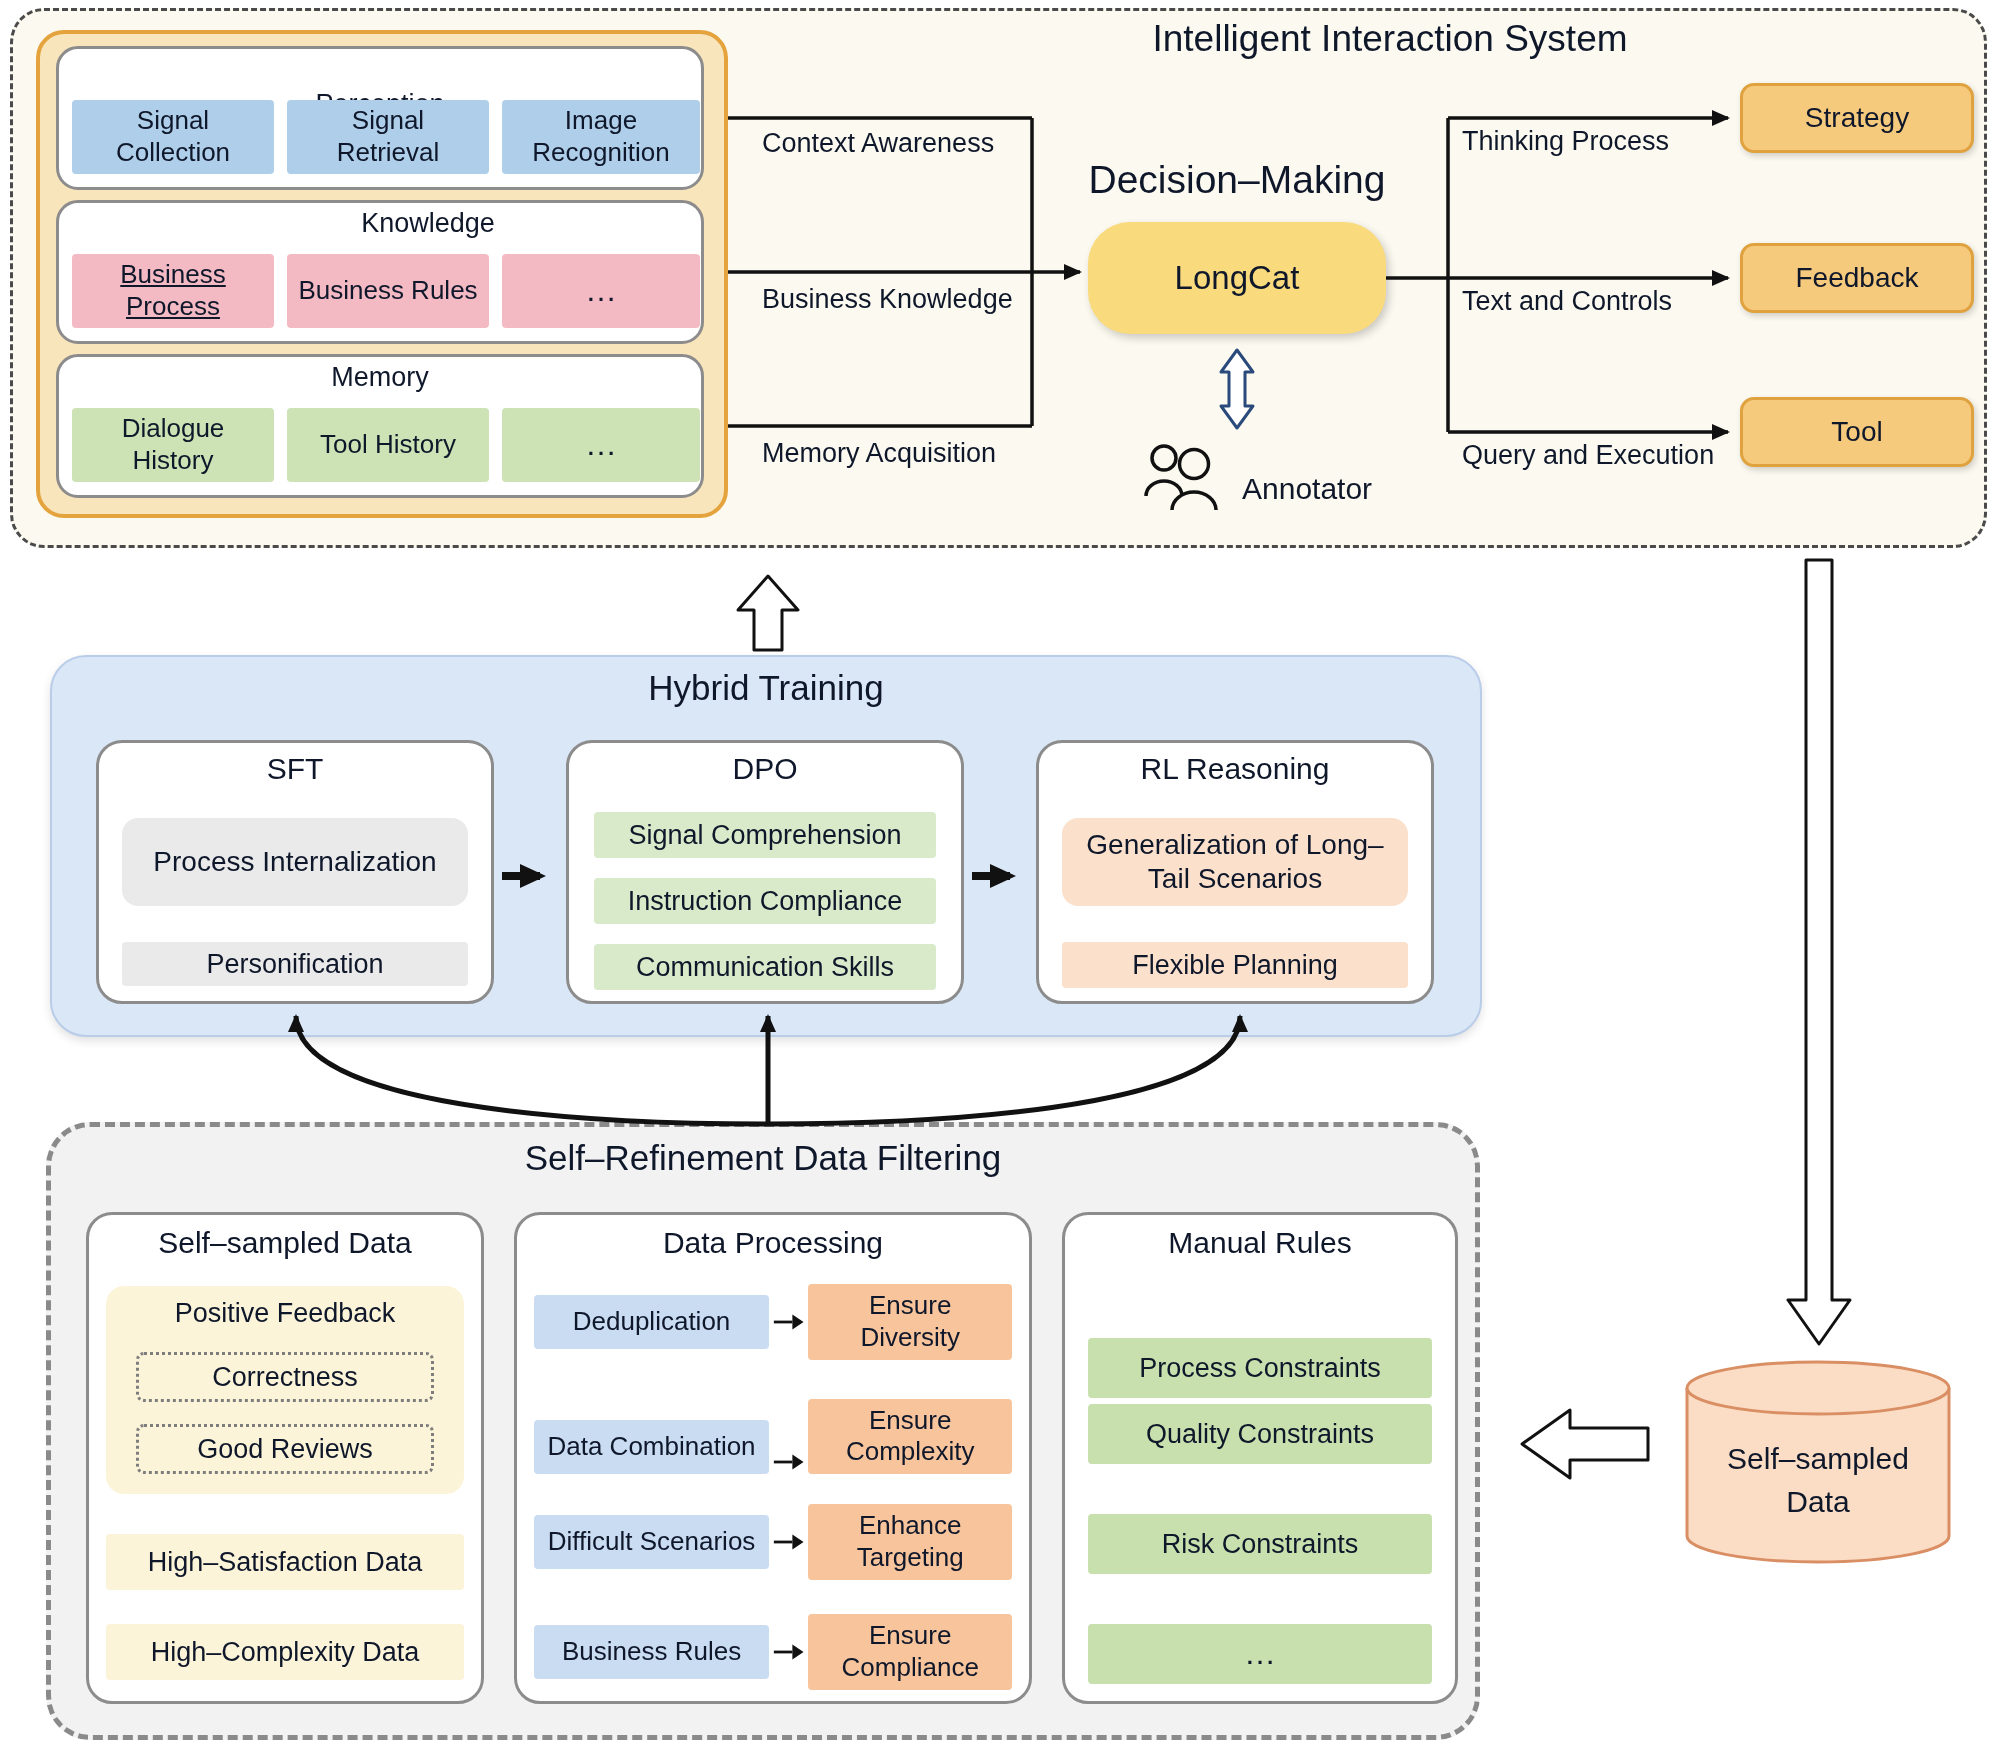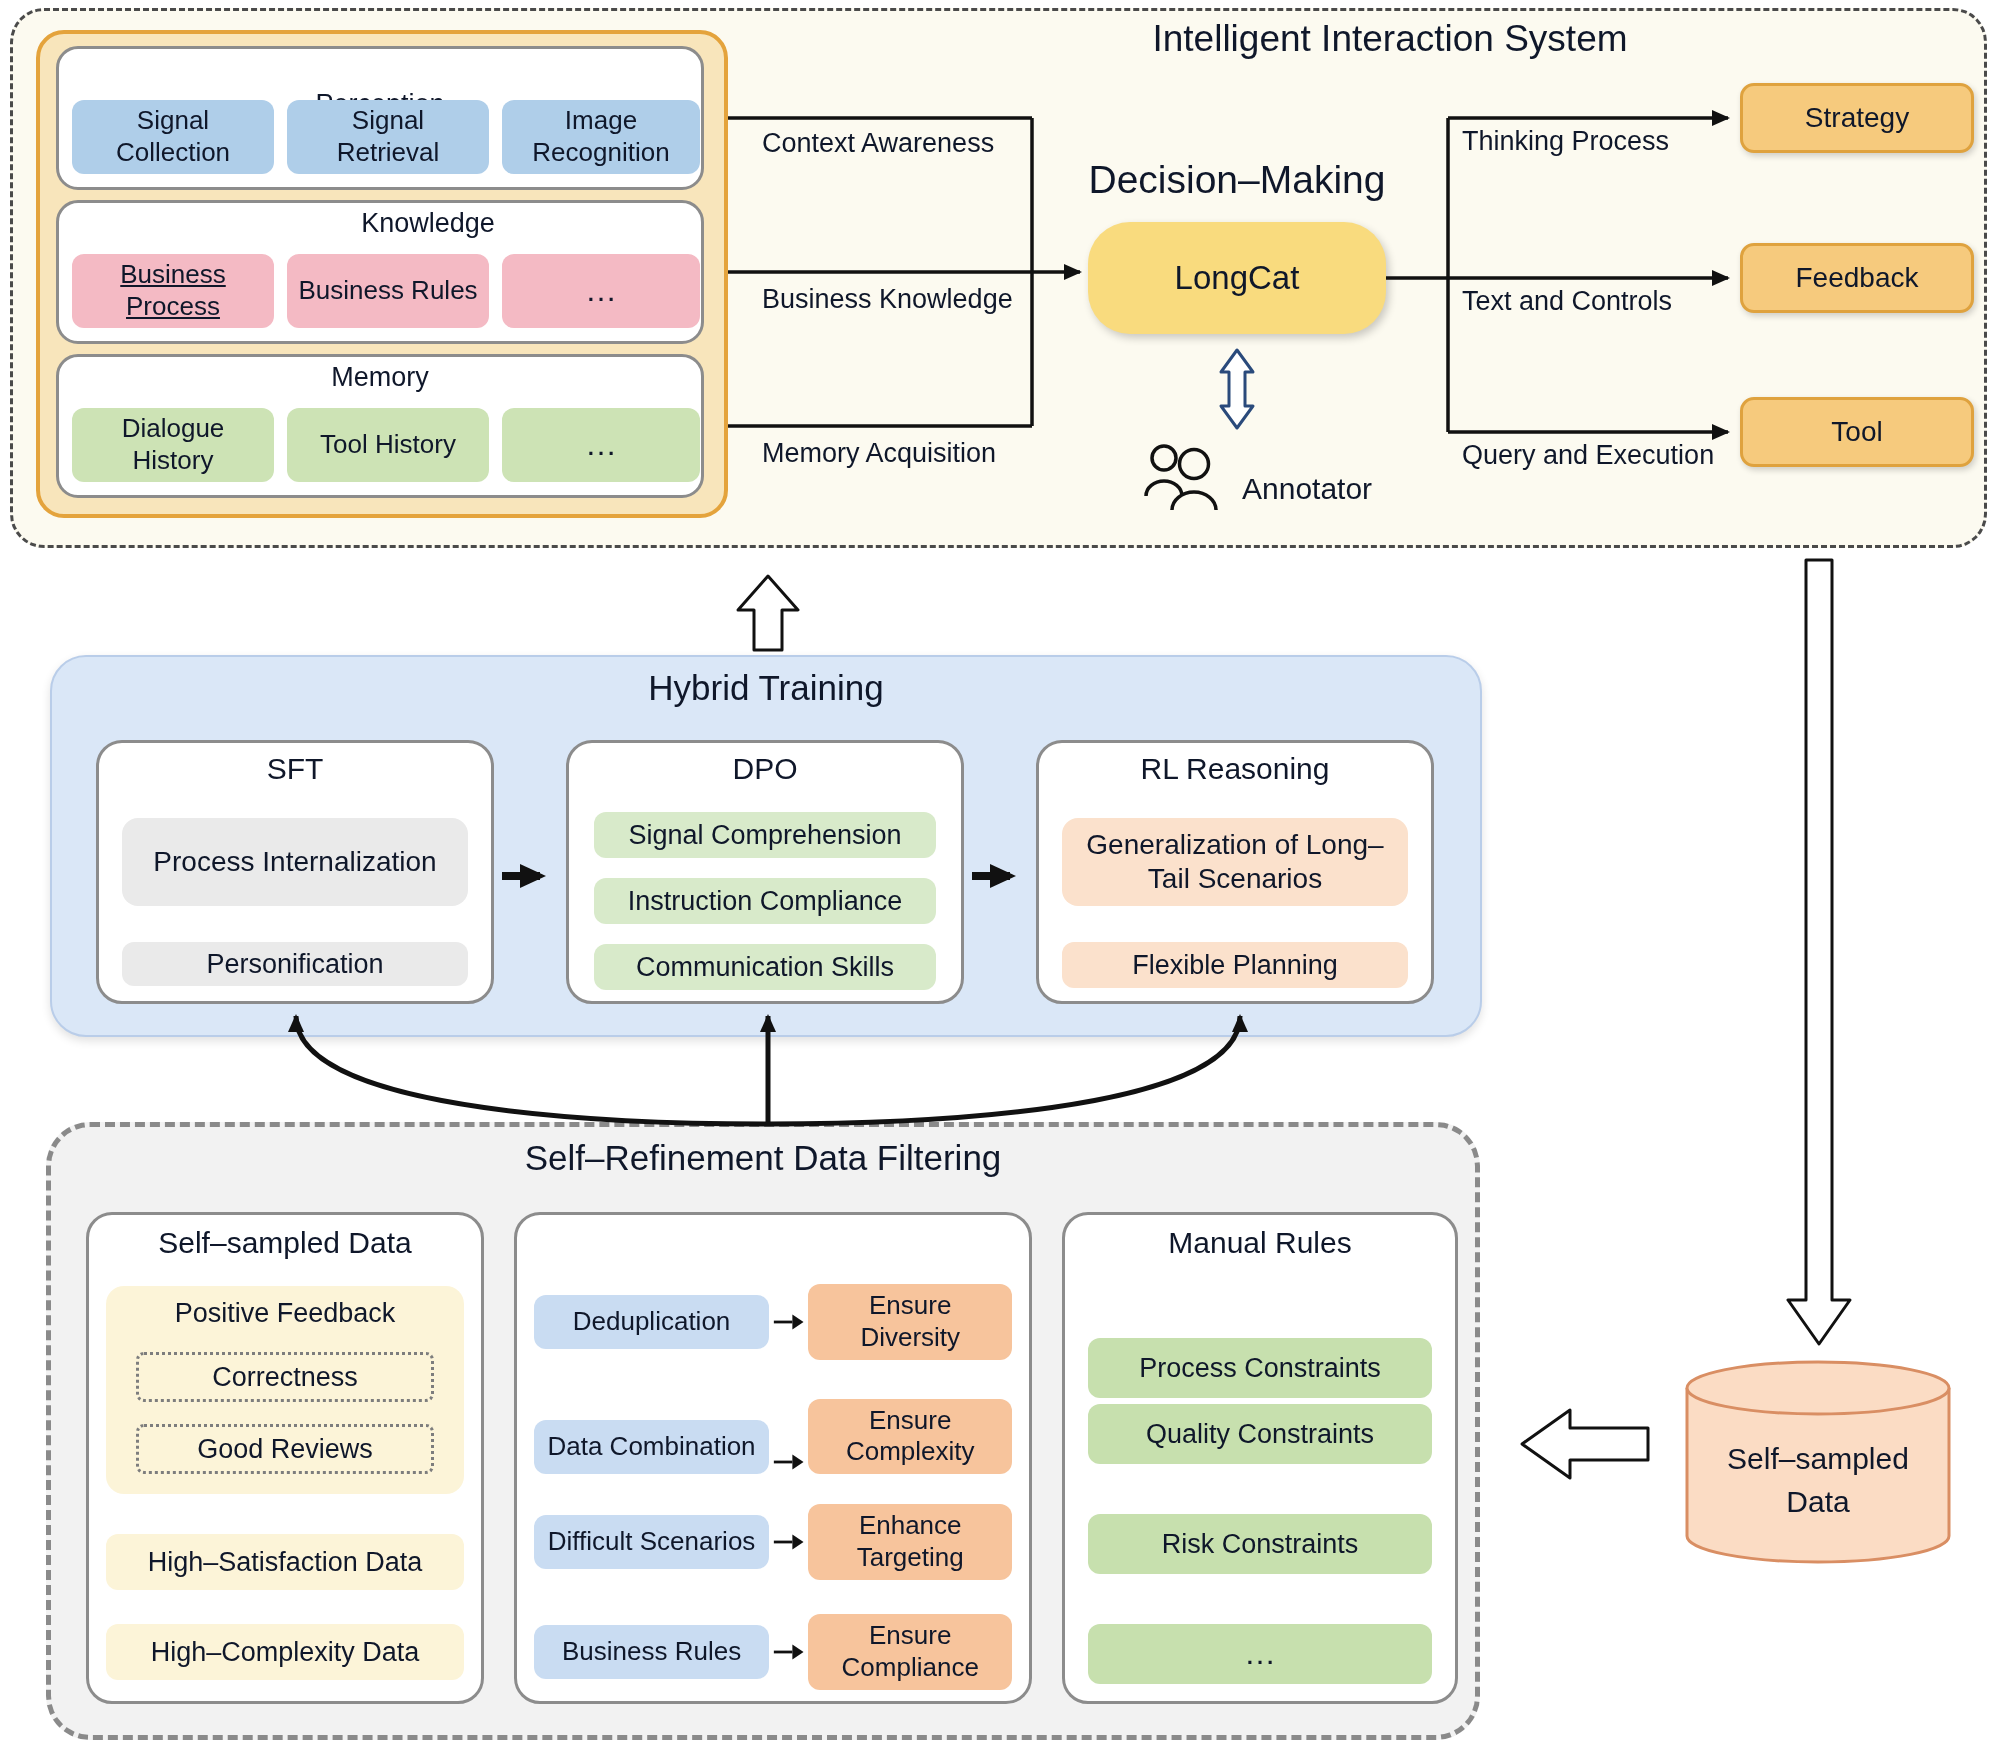--- a/index.html
+++ b/index.html
@@ -4,21 +4,21 @@
 <style>
   html,body{margin:0;padding:0;background:#ffffff;}
   #stage{
     position:relative;width:2000px;height:1747px;background:#ffffff;
     font-family:"Liberation Sans","DejaVu Sans",sans-serif;color:#0f172a;
     overflow:hidden;
   }
   .abs{position:absolute;box-sizing:border-box;}
   .center-text{display:flex;align-items:center;justify-content:center;text-align:center;}
   .pill{display:flex;align-items:center;justify-content:center;text-align:center;
-        border-radius:12px;font-size:26px;line-height:1.22;padding:6px 10px;}
+        border-radius:4px;font-size:26px;line-height:1.22;padding:6px 10px;}
   .whitebox{background:#ffffff;border:3px solid #8c8c8c;border-radius:22px;}
   .box-title{text-align:center;font-size:29px;}
   .flow-label{font-size:27px;white-space:nowrap;}
   .section-title{text-align:center;font-size:35px;}
   .outbox{background:#F6CA7D;border:3px solid #DFA23E;border-radius:14px;
           font-size:28px;box-shadow:2px 3px 6px rgba(0,0,0,.18);}
   svg{display:block;}
   #overlay{position:absolute;left:0;top:0;z-index:20;pointer-events:none;}
 </style>
 </head>
@@ -94,20 +94,21 @@
 
   <div class="abs" style="left:106px;top:1286px;width:358px;height:208px;background:#FCF4D8;border-radius:18px;"></div>
   <div class="abs box-title" style="left:106px;top:1298px;width:358px;font-size:27px;">Positive Feedback</div>
   <div class="abs center-text" style="left:136px;top:1352px;width:298px;height:50px;border:3px dotted #7d7d7d;border-radius:8px;font-size:27px;">Correctness</div>
   <div class="abs center-text" style="left:136px;top:1424px;width:298px;height:50px;border:3px dotted #7d7d7d;border-radius:8px;font-size:27px;">Good Reviews</div>
 
   <div class="abs pill" style="left:106px;top:1534px;width:358px;height:56px;background:#FCF4D8;font-size:27px;">High–Satisfaction Data</div>
   <div class="abs pill" style="left:106px;top:1624px;width:358px;height:56px;background:#FCF4D8;font-size:27px;">High–Complexity Data</div>
 
   <div class="abs whitebox" style="left:514px;top:1212px;width:518px;height:492px;border-radius:26px;"></div>
+  <div class="abs box-title" style="left:514px;top:1226px;width:518px;font-size:30px;">Data Processing</div>
 
   <div class="abs" style="left:534px;top:1280px;width:478px;height:84px;display:flex;align-items:center;">
     <div class="pill" style="width:232px;background:#C9DCF2;min-height:42px;">Deduplication</div>
     <svg width="36" height="24" viewBox="0 0 36 24" style="margin:0 3px;">
       <line x1="2" y1="12" x2="22" y2="12" stroke="#111" stroke-width="3"></line>
       <polygon points="22,4 34,12 22,20" fill="#111"></polygon>
     </svg>
     <div class="pill" style="width:198px;background:#F7C49C;min-height:42px;">Ensure Diversity</div>
   </div>
   <div class="abs" style="left:534px;top:1390px;width:478px;height:84px;display:flex;align-items:flex-end;">

